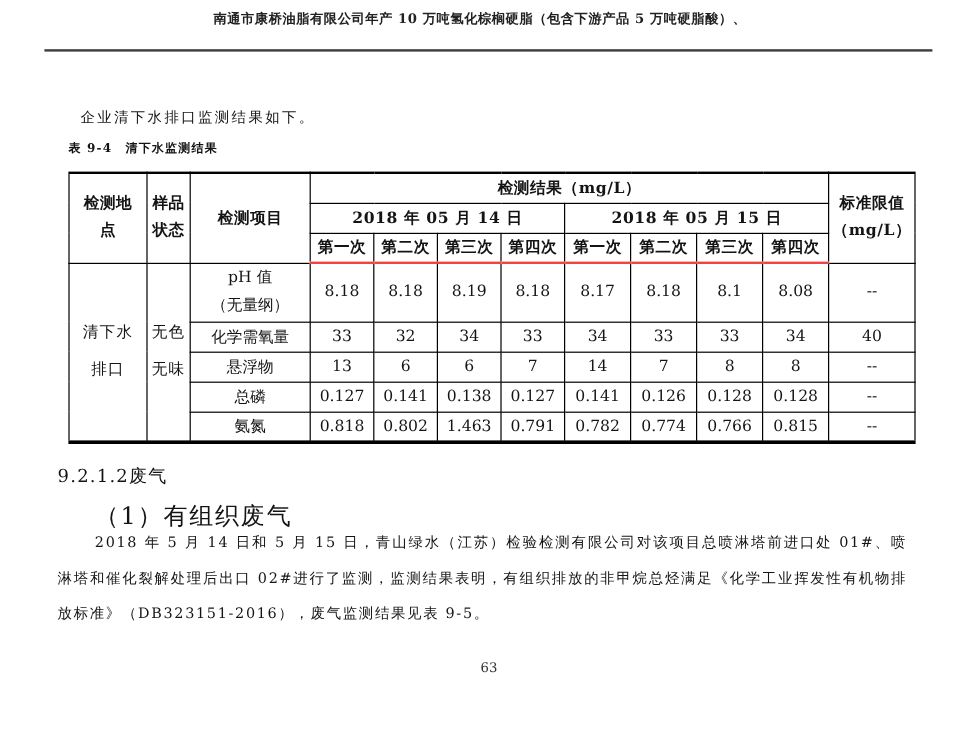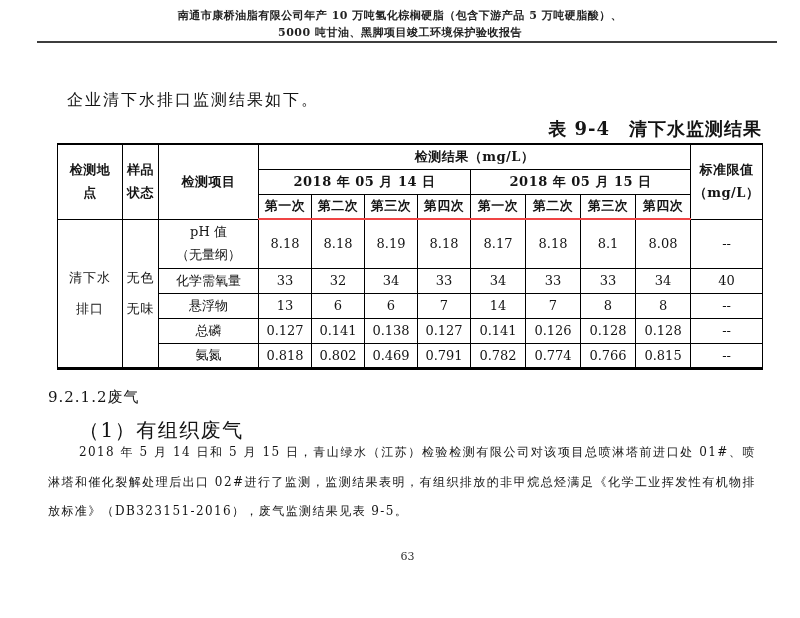--- a/index.html
+++ b/index.html
@@ -11,25 +11,25 @@
   .doc-header {
     position:absolute; top:7px; left:0; right:0; text-align:center;
     font-size:11px; font-weight:bold; line-height:17px; color:#222;
     letter-spacing:0.5px;
   }
   .header-rule {
     position:absolute; top:41px; left:37px; width:740px; height:2px;
     background:#3d3d3d;
   }
   .intro {
-    position:absolute; top:90px; left:67px; font-size:16px; letter-spacing:2px;
+    position:absolute; top:90px; left:67px; font-size:12px; letter-spacing:2px;
   }
   .caption {
-    position:absolute; top:117px; left:57px; width:705px; text-align:right;
-    font-weight:bold; font-size:18px; letter-spacing:1px;
+    position:absolute; top:117px; left:57px; width:705px; text-align:left;
+    font-weight:bold; font-size:10px; letter-spacing:1px;
   }
   table.mon {
     position:absolute; top:143px; left:57px; width:705px;
     border-collapse:collapse; table-layout:fixed;
     border-top:2px solid #000; border-bottom:3px solid #000;
   }
   table.mon th, table.mon td {
     border:1px solid #000; text-align:center; vertical-align:middle;
     padding:0; font-size:13px; overflow:hidden;
   }
@@ -54,21 +54,20 @@
   .page-number {
     position:absolute; top:550px; left:0; right:0; text-align:center;
     font-size:11px; color:#333;margin-left:15px;
   }
 </style>
 </head>
 <body>
 
 <div class="doc-header">
   <div>南通市康桥油脂有限公司年产 10 万吨氢化棕榈硬脂（包含下游产品 5 万吨硬脂酸）、</div>
-  <div>5000 吨甘油、黑脚项目竣工环境保护验收报告</div>
 </div>
 <div class="header-rule"></div>
 
 <div class="intro">企业清下水排口监测结果如下。</div>
 
 <div class="caption">表 9-4　清下水监测结果</div>
 
 <table class="mon">
   <colgroup>
     <col style="width:65px">
@@ -159,21 +158,21 @@
     <td>0.141</td>
     <td>0.126</td>
     <td>0.128</td>
     <td>0.128</td>
     <td>--</td>
   </tr>
   <tr class="body-row">
     <td>氨氮</td>
     <td>0.818</td>
     <td>0.802</td>
-    <td>0.469</td>
+    <td>1.463</td>
     <td>0.791</td>
     <td>0.782</td>
     <td>0.774</td>
     <td>0.766</td>
     <td>0.815</td>
     <td>--</td>
   </tr>
 </tbody>
   </table>
 

